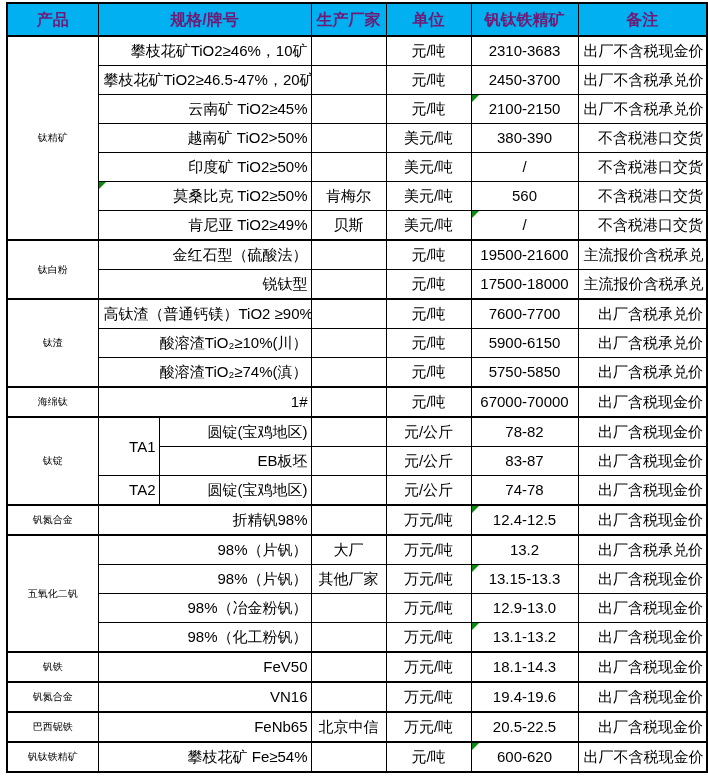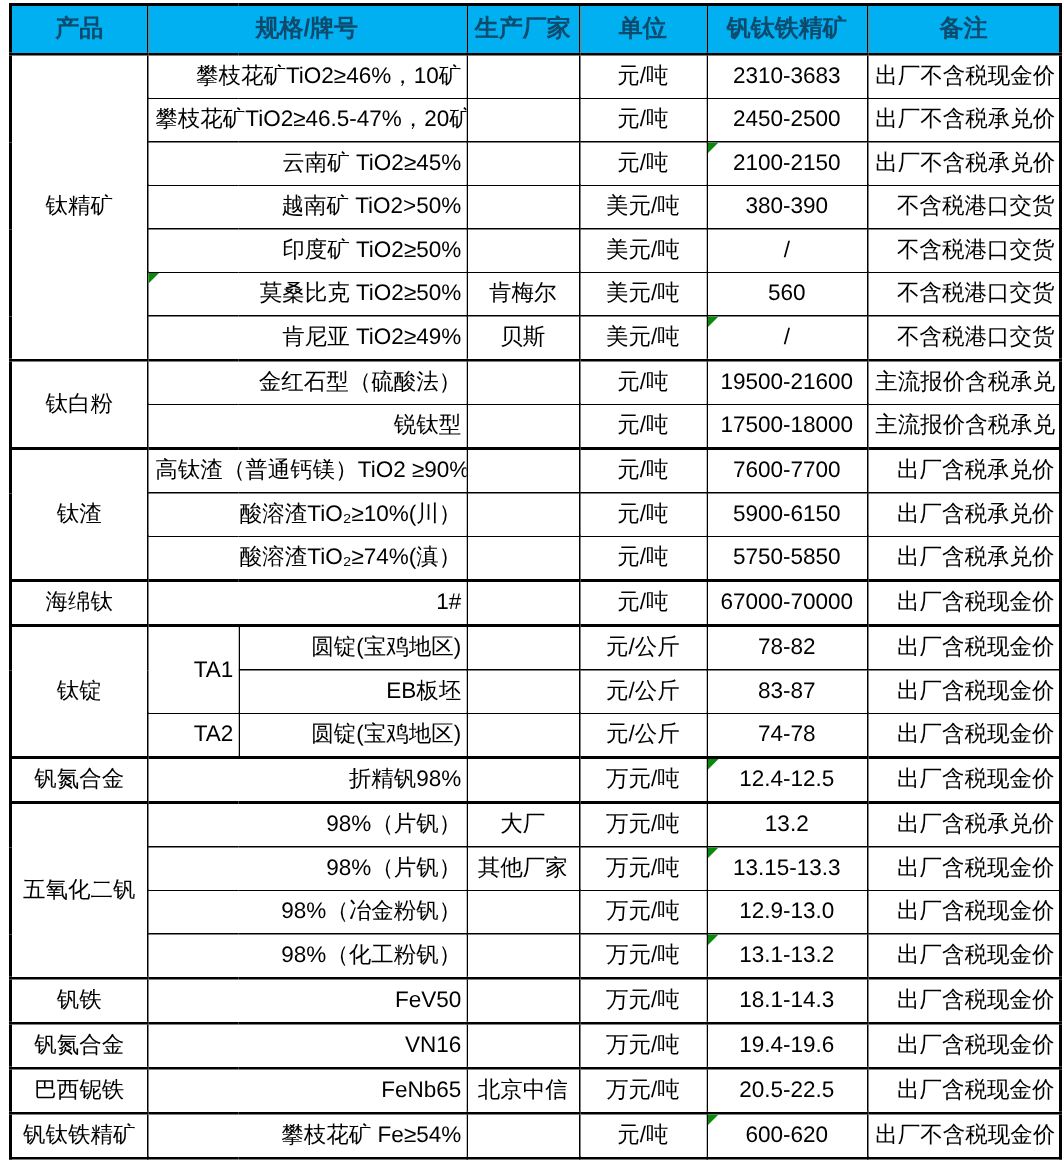--- a/index.html
+++ b/index.html
@@ -28,31 +28,31 @@
     padding:0 3px;
     font-size:15px;
     line-height:28px;
     white-space:nowrap;
     overflow:hidden;
     position:relative;
     background:#fff;
   }
   thead th{
     background:#00B0F0;
-    color:#0c4a6e;
+    color:#701a75;
     font-weight:bold;
     font-size:16px;
     text-align:center;
     height:31px;
     line-height:31px;
     border-bottom:2px solid #000;
   }
   td{text-align:center;}
   td.left{text-align:right;padding-left:5px;}
-  td.group{text-align:center;font-size:15px;}
+  td.group{text-align:center;font-size:10px;}
   tr.gb td{border-top:2px solid #000;}
   .flag{
     position:absolute;top:0;left:0;width:0;height:0;
     border-top:7px solid #0a8a0a;
     border-right:7px solid transparent;
   }
 </style>
 </head>
 <body>
 
@@ -83,21 +83,21 @@
       <td class="left" colspan="2">攀枝花矿TiO2≥46%，10矿</td>
       <td></td>
       <td>元/吨</td>
       <td>2310-3683</td>
       <td class="left">出厂不含税现金价</td>
     </tr>
     <tr>
       <td class="left" colspan="2">攀枝花矿TiO2≥46.5-47%，20矿</td>
       <td></td>
       <td>元/吨</td>
-      <td>2450-2500</td>
+      <td>2450-3700</td>
       <td class="left">出厂不含税承兑价</td>
     </tr>
     <tr>
       <td class="left" colspan="2">云南矿 TiO2≥45%</td>
       <td></td>
       <td>元/吨</td>
       <td><div class="flag"></div><span>2100-2150</span></td>
       <td class="left">出厂不含税承兑价</td>
     </tr>
     <tr>

